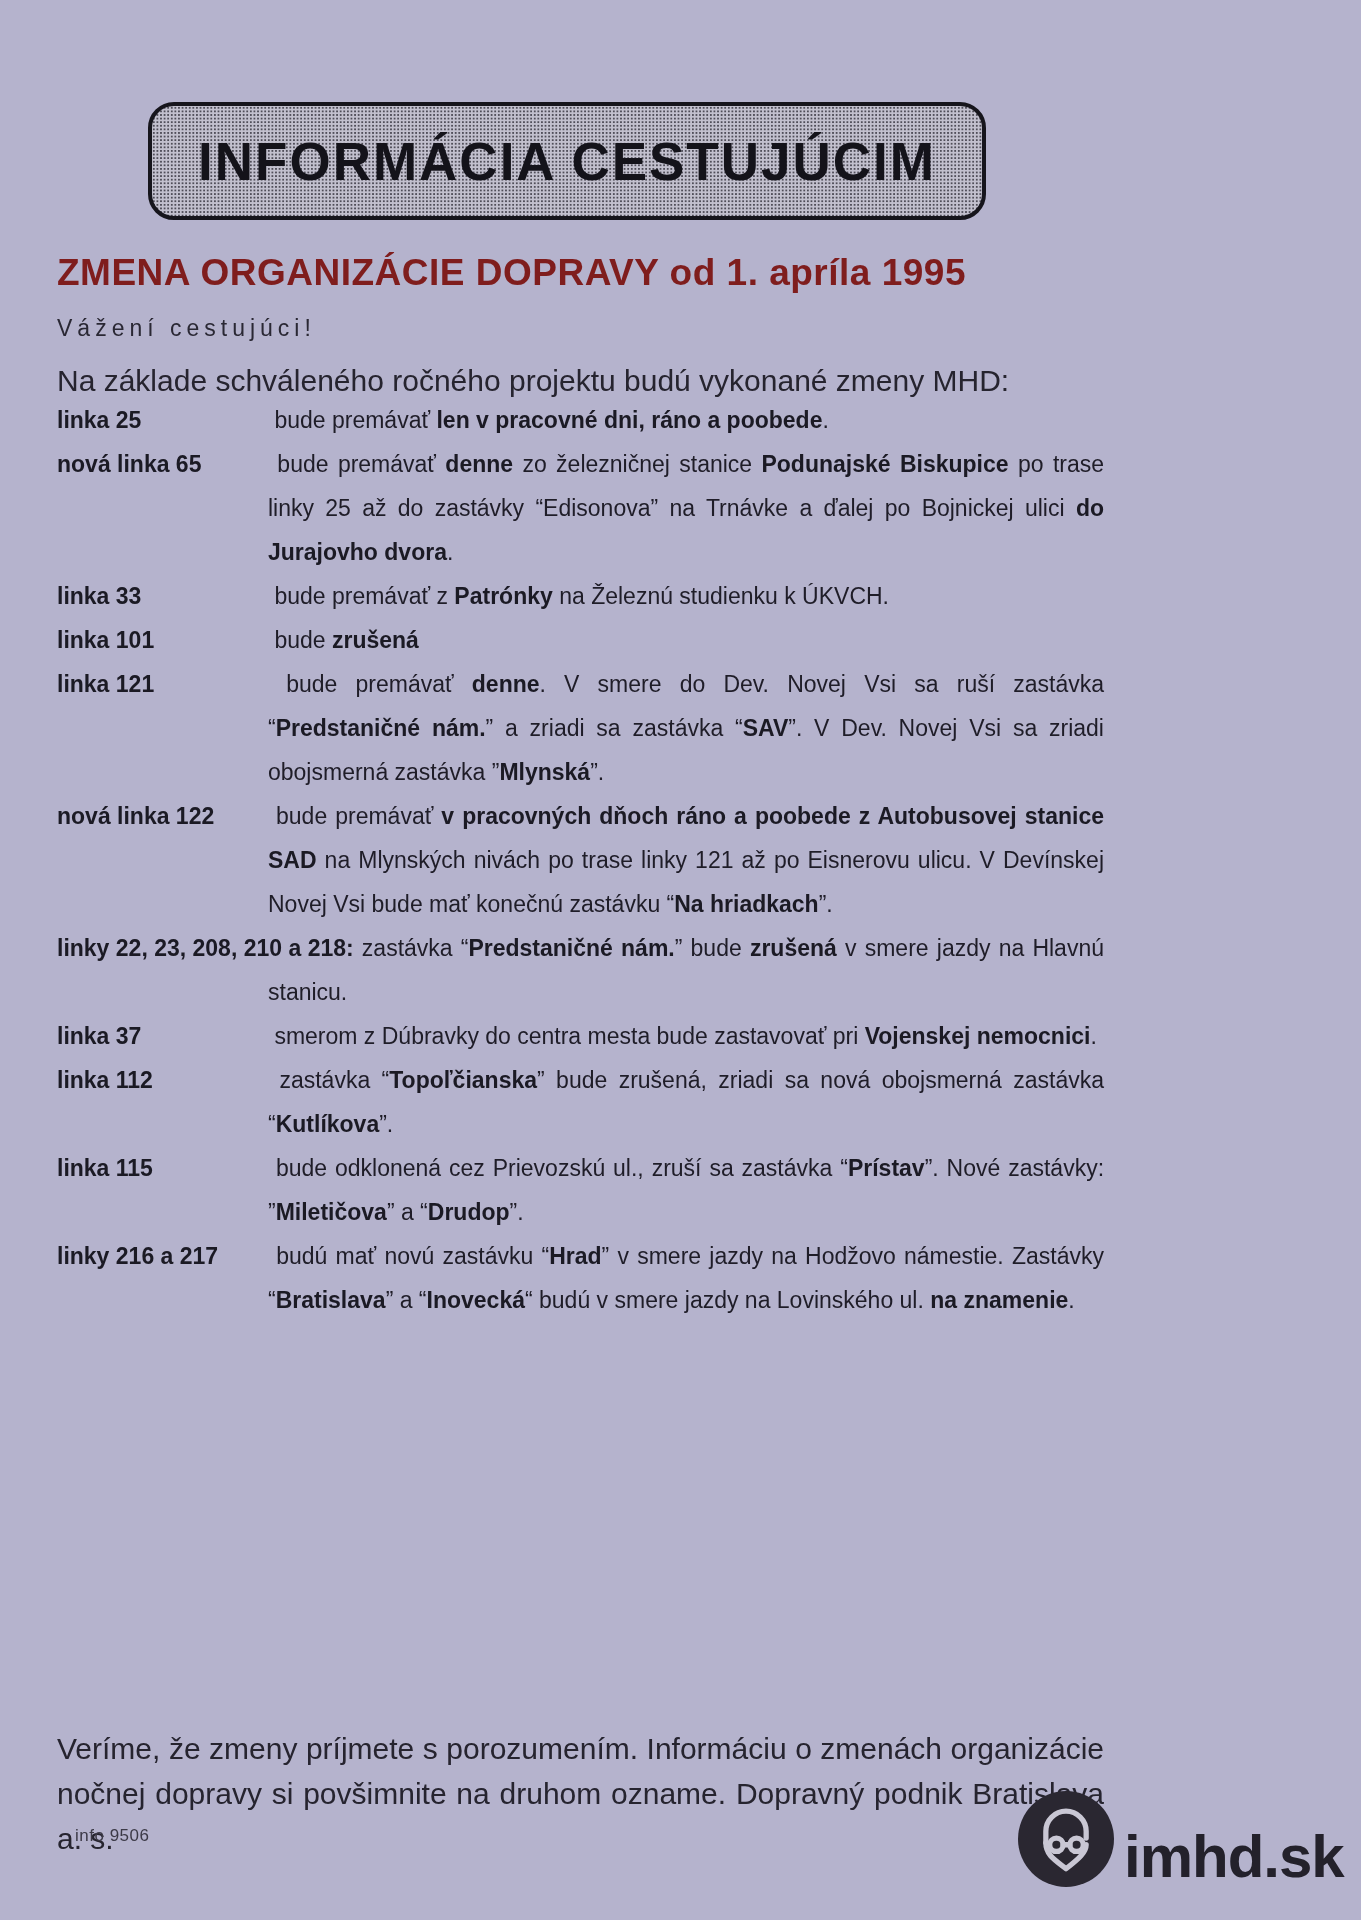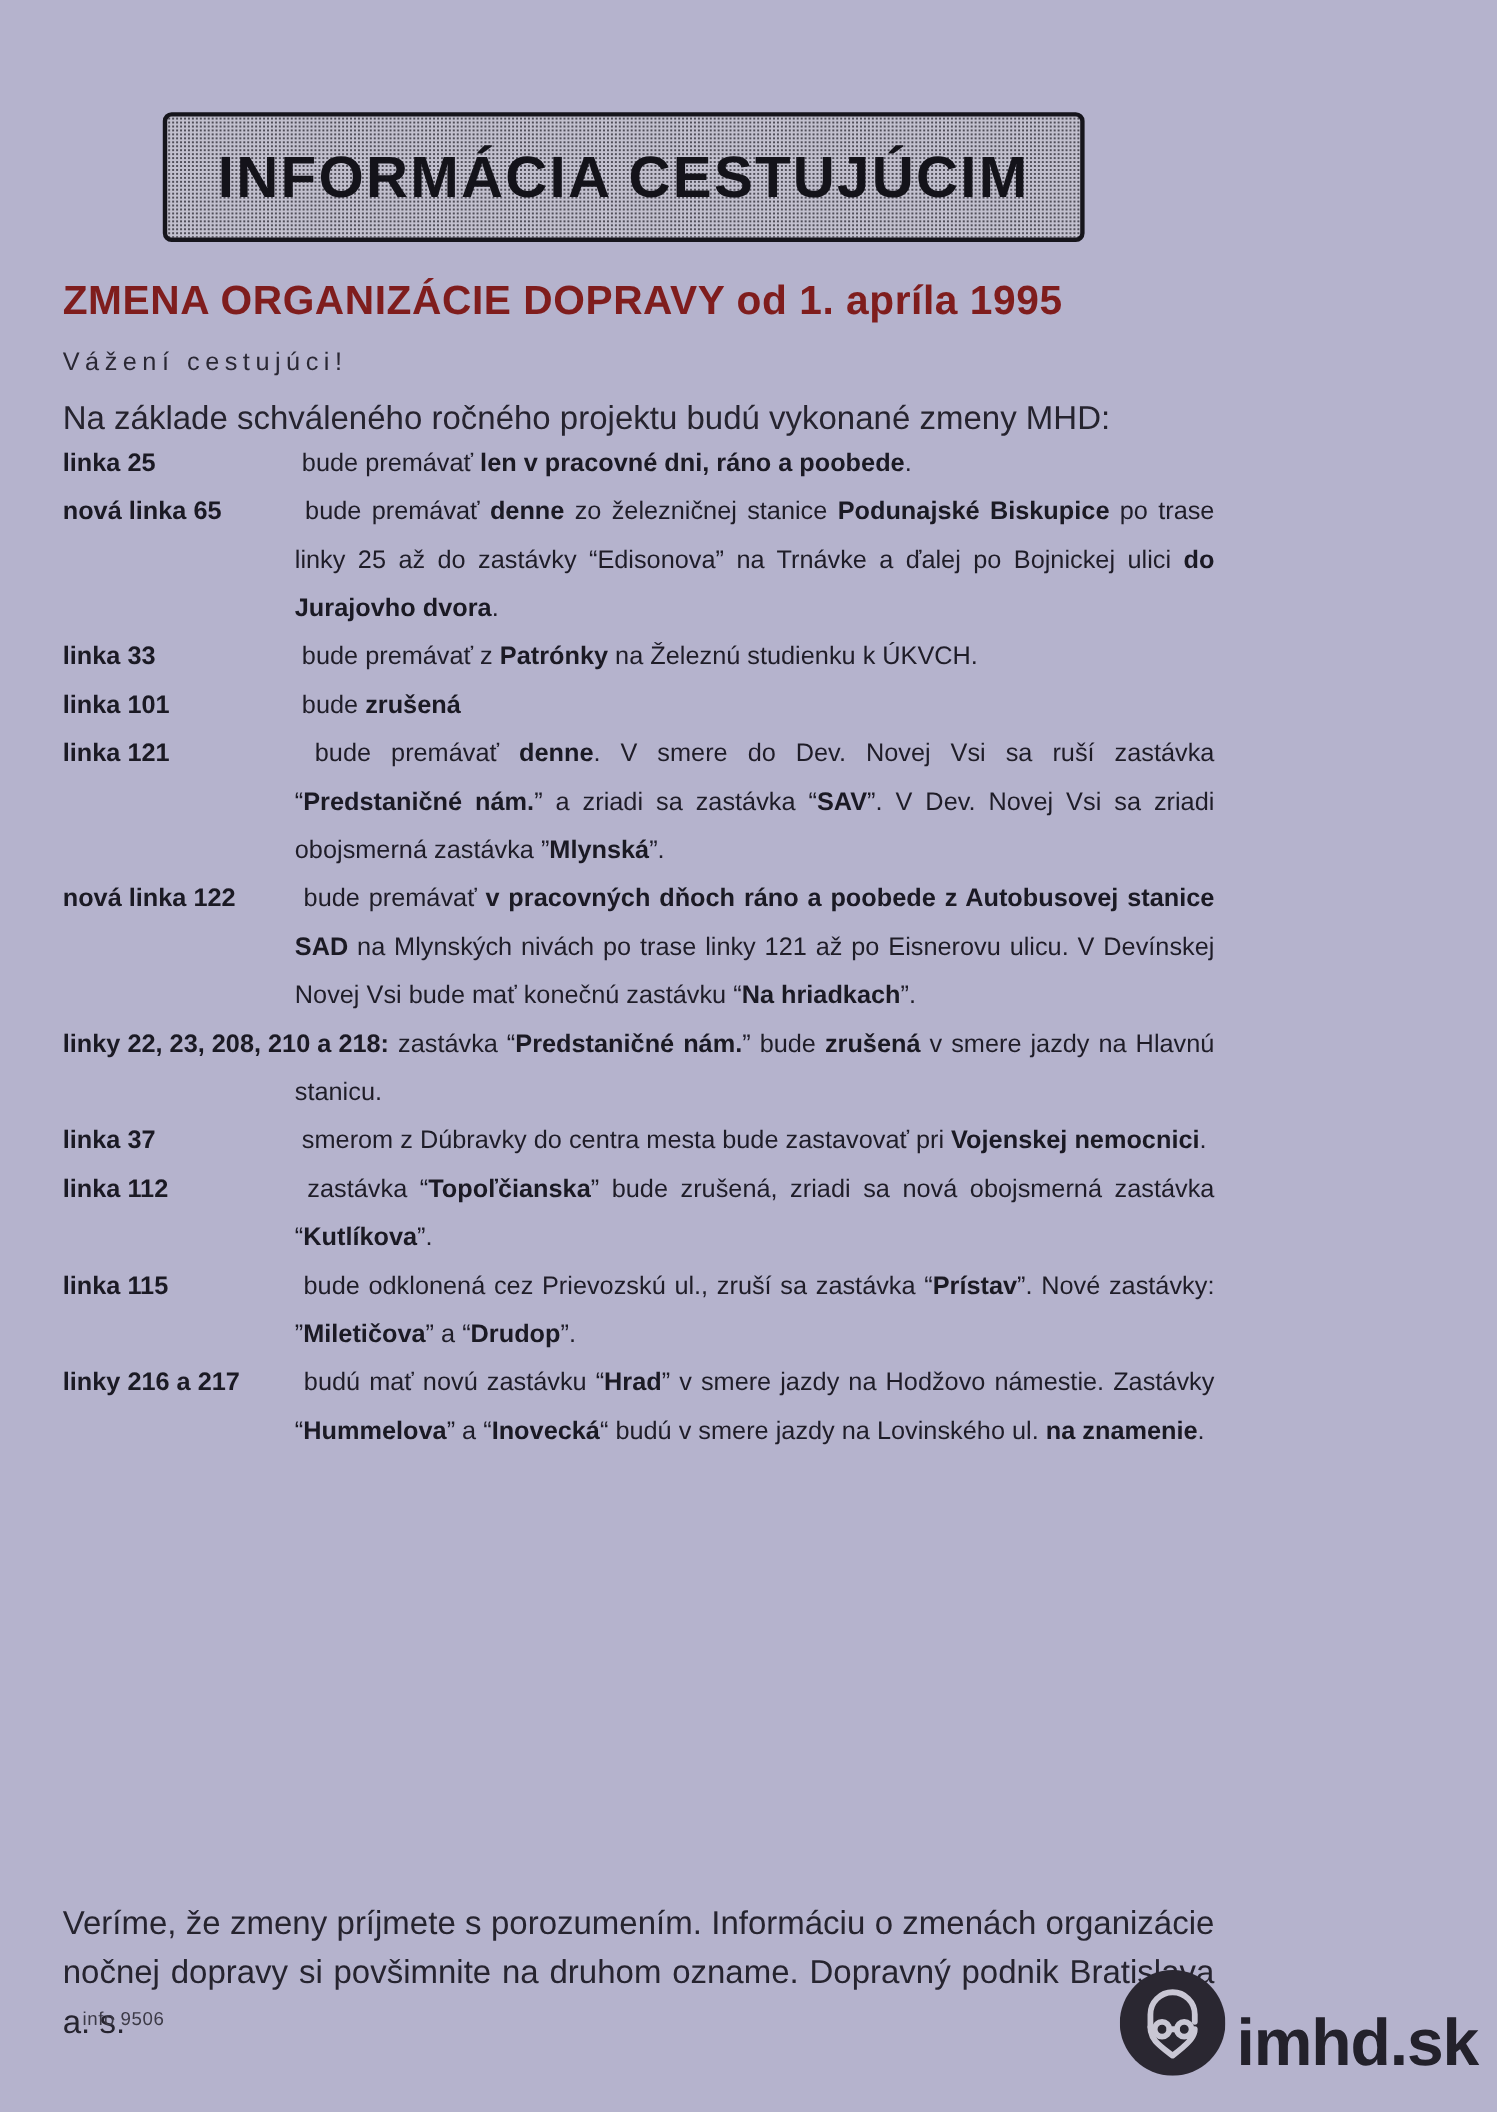--- a/index.html
+++ b/index.html
@@ -11,21 +11,21 @@
     position:relative;
     overflow:hidden;
   }
   .page{position:absolute;inset:0;}
 
   
   .banner{
     position:absolute;left:148px;top:102px;width:838px;height:118px;
     box-sizing:border-box;
     border:4px solid #16151c;
-    border-radius:8px;
+    border-radius:26px;
     background-color:#c2c0ce;
     background-image:radial-gradient(circle,#504e59 1.05px,transparent 1.2px);
     background-size:3.6px 3.6px;
     display:flex;align-items:center;justify-content:center;
   }
   .banner-text{
     font-size:53px;font-weight:700;letter-spacing:2px;color:#14131a;
     white-space:nowrap;
   }
 
@@ -107,21 +107,21 @@
     <p class="item"><span class="label">linky 22, 23, 208, 210 a 218:</span> <span class="text">zastávka “<b>Predstaničné nám.</b>” bude <b>zrušená</b> v smere jazdy na Hlavnú stanicu.</span></p>
 
     <p class="item"><span class="label">linka 37</span> <span class="text">smerom z Dúbravky do centra mesta bude zastavovať pri <b>Vojenskej nemocnici</b>.</span></p>
 
 
     <p class="item"><span class="label">linka 112</span> <span class="text">zastávka “<b>Topoľčianska</b>” bude zrušená, zriadi sa nová obojsmerná zastávka “<b>Kutlíkova</b>”.</span></p>
 
     <p class="item"><span class="label">linka 115</span> <span class="text">bude odklonená cez Prievozskú ul., zruší sa zastávka “<b>Prístav</b>”. Nové zastávky: ”<b>Miletičova</b>” a “<b>Drudop</b>”.</span></p>
 
 
-    <p class="item"><span class="label">linky 216 a 217</span> <span class="text">budú mať novú zastávku “<b>Hrad</b>” v smere jazdy na Hodžovo námestie. Zastávky “<b>Hummelova</b>” a “<b>Inovecká</b>“ budú v smere jazdy na Lovinského ul. <b>na znamenie</b>.</span></p>
+    <p class="item"><span class="label">linky 216 a 217</span> <span class="text">budú mať novú zastávku “<b>Hrad</b>” v smere jazdy na Hodžovo námestie. Zastávky “<b>Bratislava</b>” a “<b>Inovecká</b>“ budú v smere jazdy na Lovinského ul. <b>na znamenie</b>.</span></p>
 
   </div>
 
   <div class="content-col closing" style="position:absolute;">Veríme, že zmeny príjmete s porozumením. Informáciu o zmenách organizácie nočnej dopravy si povšimnite na druhom ozname. Dopravný podnik Bratislava a. s.</div>
 
   <div class="info-code">info 9506</div>
 
   <div class="brand">
     <svg class="brand-icon" viewBox="0 0 100 100" xmlns="http://www.w3.org/2000/svg">
       <circle cx="50" cy="50" r="50" fill="#2a2731"></circle>

